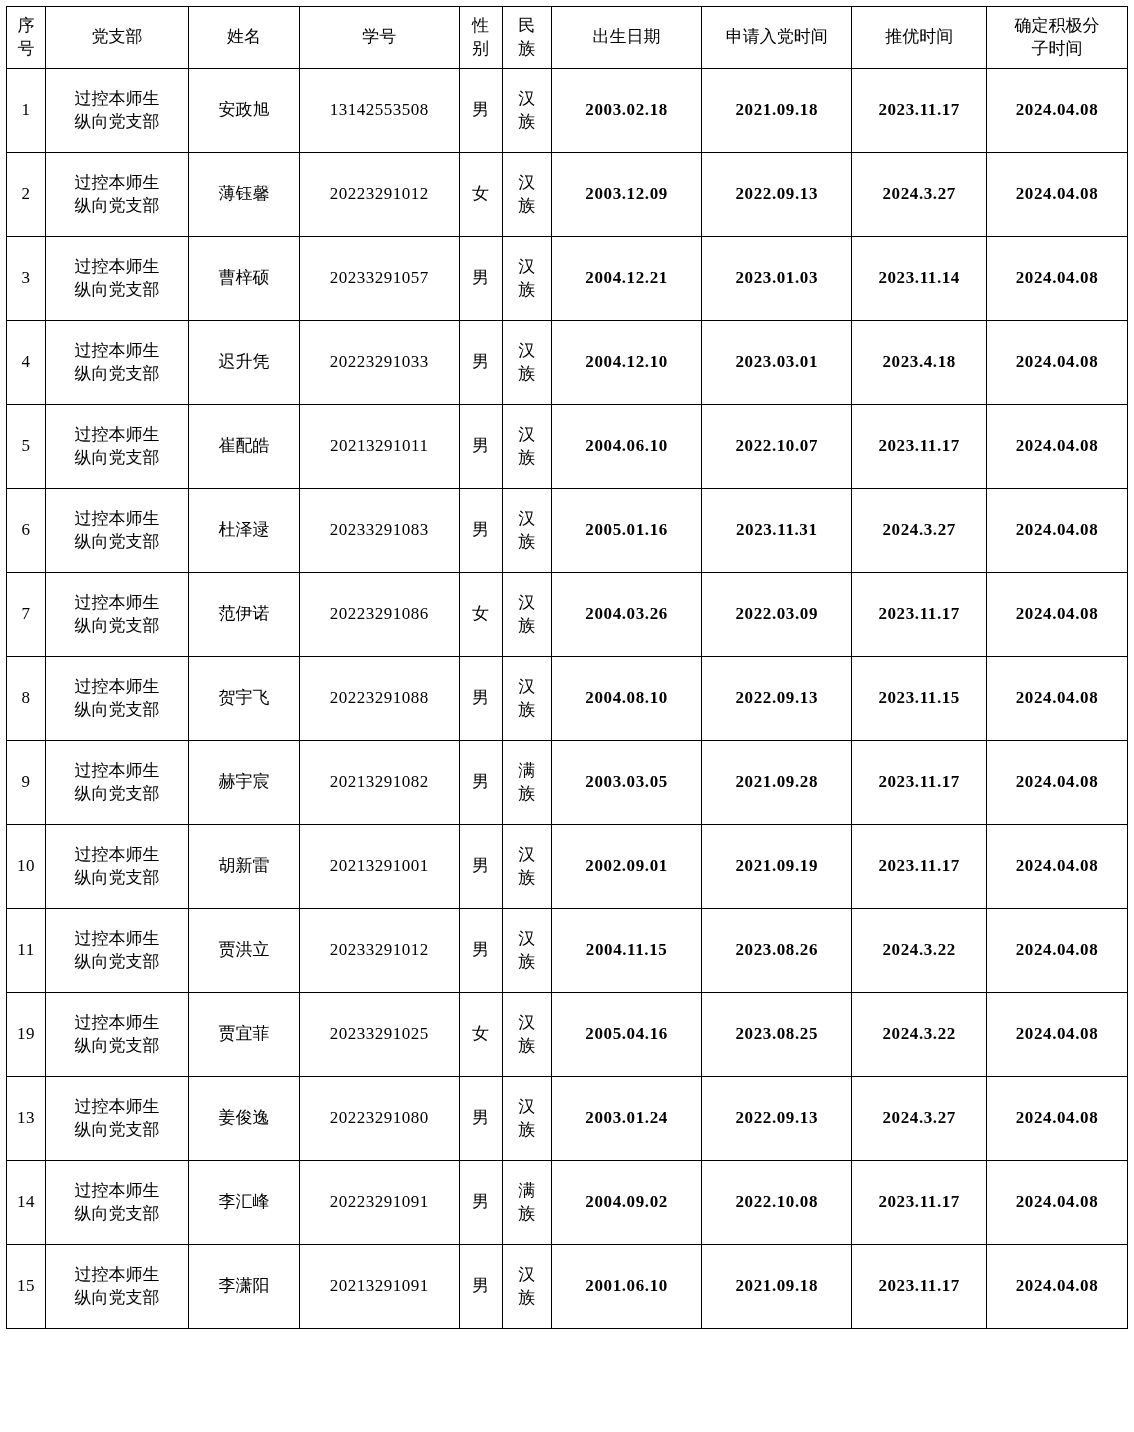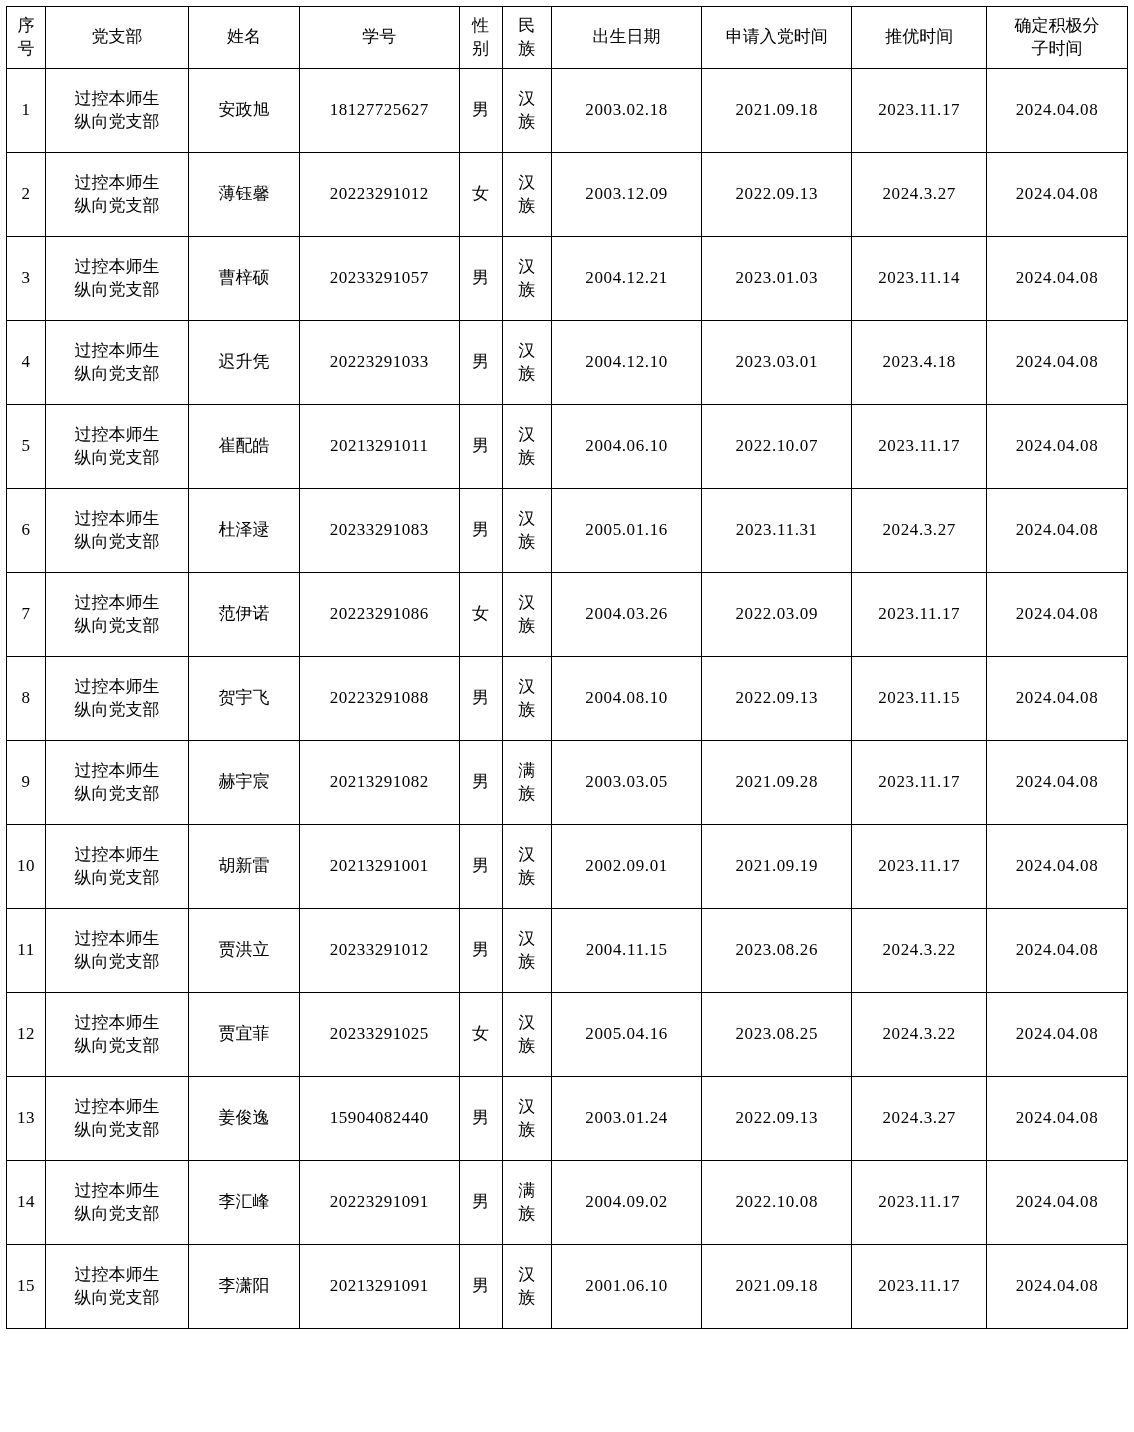--- a/index.html
+++ b/index.html
@@ -48,21 +48,21 @@
   col.c-sex    { width: 42px; }
   col.c-eth    { width: 48px; }
   col.c-birth  { width: 146px; }
   col.c-apply  { width: 146px; }
   col.c-rec    { width: 131px; }
   col.c-conf   { width: 137px; }
 
   .num-cell { font-family: "Liberation Serif", serif; letter-spacing: 0.5px; }
   .wrap2 { display: block; }
   .wrap2 span { display: block; white-space: nowrap; }
-  .date { letter-spacing: 0.6px; }
+  .date { letter-spacing: 0.6px; font-weight: bold; }
 </style>
 </head>
 <body>
 
 <div class="sheet">
   <table class="roster">
     <colgroup>
       <col class="c-idx">
         <col class="c-branch">
         <col class="c-name">
@@ -123,21 +123,21 @@
     <tbody>
       <tr>
         <td class="num-cell">1</td>
         <td>
             <span class="wrap2">
               <span>过控本师生</span>
               <span>纵向党支部</span>
             </span>
           </td>
         <td>安政旭</td>
-        <td class="num-cell">18127725627</td>
+        <td class="num-cell">13142553508</td>
         <td>男</td>
         <td>
             <span class="wrap2">
               <span>汉</span>
               <span>族</span>
             </span>
           </td>
         <td class="num-cell date">2003.02.18</td>
         <td class="num-cell date">2021.09.18</td>
         <td class="num-cell date">2023.11.17</td>
@@ -357,21 +357,21 @@
               <span>汉</span>
               <span>族</span>
             </span>
           </td>
         <td class="num-cell date">2004.11.15</td>
         <td class="num-cell date">2023.08.26</td>
         <td class="num-cell date">2024.3.22</td>
         <td class="num-cell date">2024.04.08</td>
       </tr>
       <tr>
-        <td class="num-cell">12</td>
+        <td class="num-cell">19</td>
         <td>
             <span class="wrap2">
               <span>过控本师生</span>
               <span>纵向党支部</span>
             </span>
           </td>
         <td>贾宜菲</td>
         <td class="num-cell">20233291025</td>
         <td>女</td>
         <td>
@@ -387,21 +387,21 @@
       </tr>
       <tr>
         <td class="num-cell">13</td>
         <td>
             <span class="wrap2">
               <span>过控本师生</span>
               <span>纵向党支部</span>
             </span>
           </td>
         <td>姜俊逸</td>
-        <td class="num-cell">15904082440</td>
+        <td class="num-cell">20223291080</td>
         <td>男</td>
         <td>
             <span class="wrap2">
               <span>汉</span>
               <span>族</span>
             </span>
           </td>
         <td class="num-cell date">2003.01.24</td>
         <td class="num-cell date">2022.09.13</td>
         <td class="num-cell date">2024.3.27</td>

